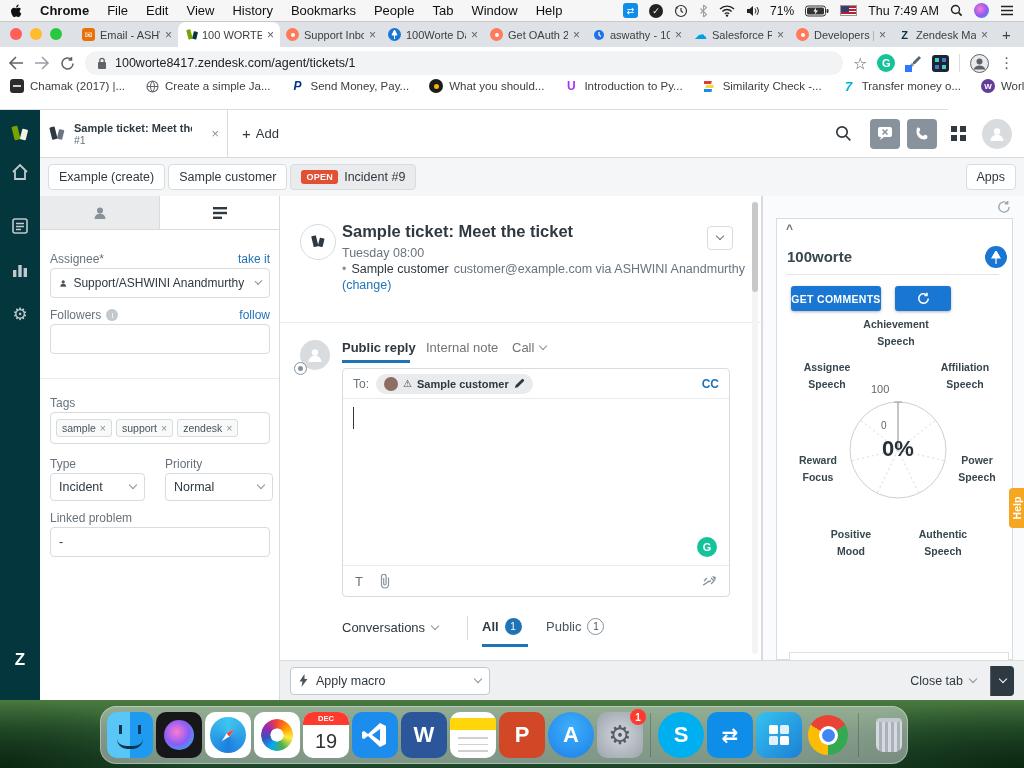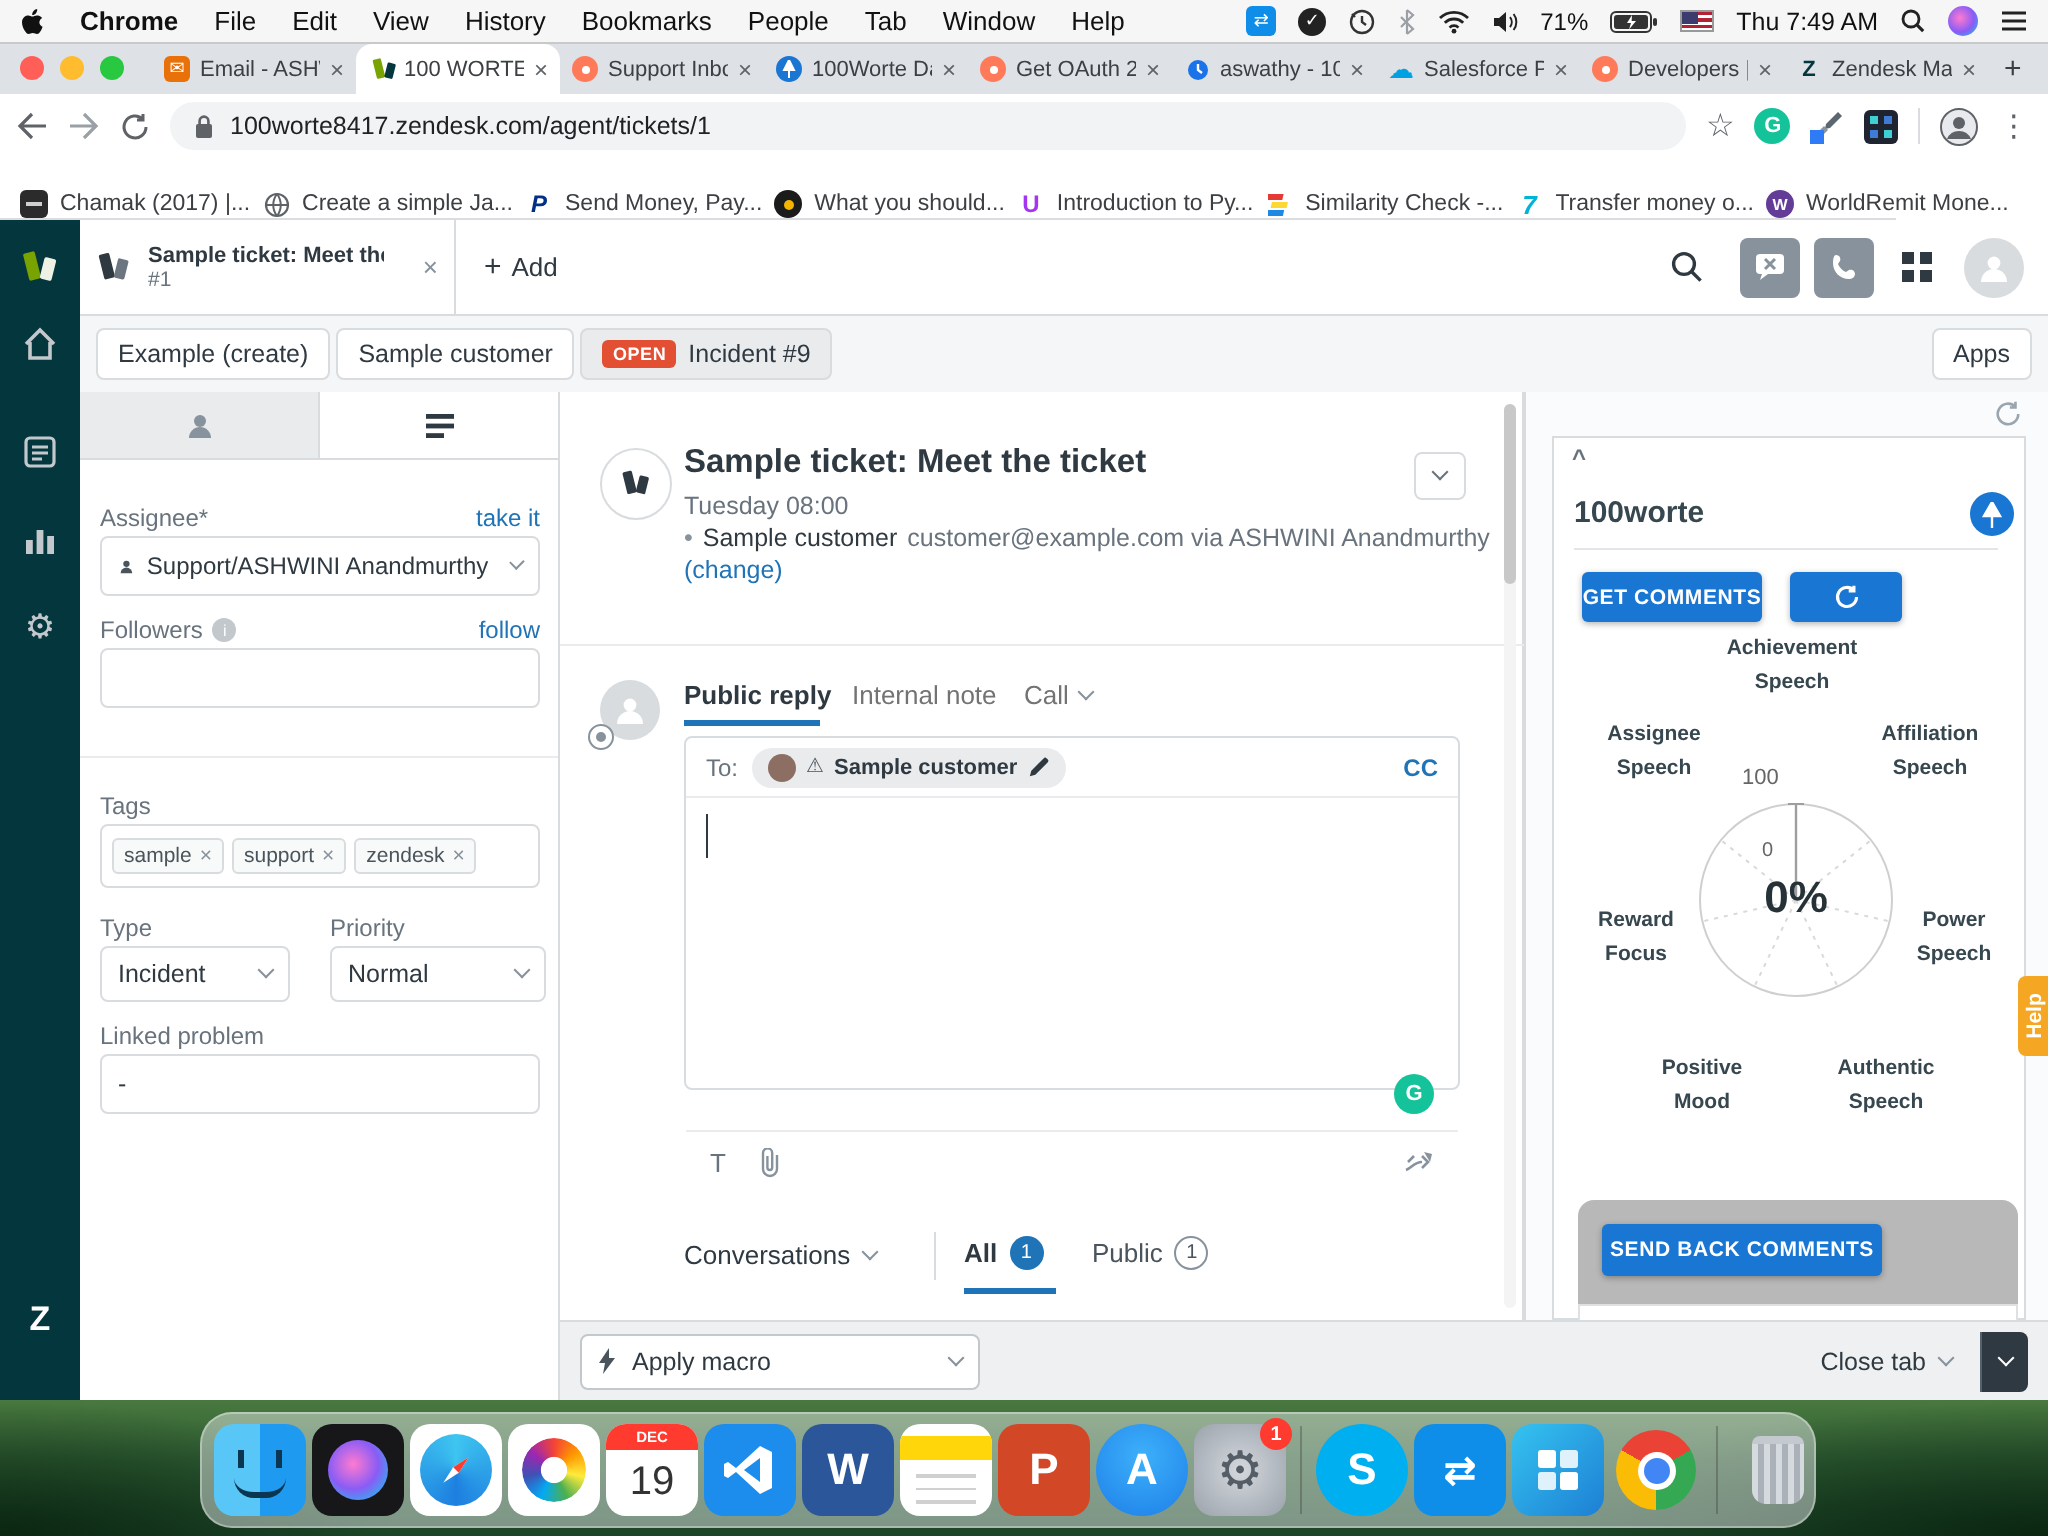--- a/index.html
+++ b/index.html
@@ -23,21 +23,21 @@
 .btab.active{background:#fff;z-index:2}
 .btab .tl{flex:1;overflow:hidden;white-space:nowrap}
 .btab .x{color:#5f6368;font-size:12px}
 .fav{width:13px;height:13px;border-radius:3px;display:inline-flex;align-items:center;justify-content:center;flex:none;font-size:9px}
 .newtab{font-size:15px;color:#3c4043;margin:0 0 4px 8px}
 
 #urlrow{left:0;top:47px;width:1024px;height:32px;background:#fff;display:flex;align-items:center;padding:0 8px;gap:10px}
 .navbtn{color:#5f6368;font-size:15px}
 #urlpill{flex:1;height:24px;background:#f1f3f4;border-radius:12px;display:flex;align-items:center;padding:0 12px;gap:8px;font-size:12.5px;color:#202124;max-width:758px}
 
-#bmbar{left:0;top:79px;width:948px;height:31px;background:#fff;border-bottom:1px solid #dadce0;display:flex;align-items:flex-end;padding:0 10px;gap:6px;font-size:11.5px;color:#3c4043}
+#bmbar{left:0;top:79px;width:948px;height:31px;background:#fff;border-bottom:1px solid #dadce0;display:flex;align-items:flex-start;padding:0 10px;gap:20px;font-size:11.5px;color:#3c4043}
 .bm{display:flex;align-items:center;gap:6px;white-space:nowrap}
 .bmi{width:14px;height:14px;border-radius:3px;display:inline-flex;align-items:center;justify-content:center;font-size:9px;flex:none}
 
 #rail{left:0;top:110px;width:40px;height:590px;background:#03363d}
 .railbox{left:0;top:0;width:40px;height:48px;background:#03363d;display:flex;align-items:center;justify-content:center}
 .zlogo{position:relative;width:18px;height:16px}
 .zlogo i{position:absolute;width:6px;height:14px;border-radius:1px}
 .zlogo i:first-child{left:2px;top:0;transform:rotate(-14deg)}
 .zlogo i:last-child{left:10px;top:3px;transform:rotate(14deg);height:11px}
 .ricon{position:absolute;left:10px;width:20px;height:20px;color:#c2c8cc;display:flex;align-items:center;justify-content:center}
@@ -55,21 +55,21 @@
 #lpanel{left:40px;top:196px;width:240px;height:504px;background:#fff;border-right:1px solid #d8dcde}
 .ltabs{display:flex;height:34px;border-bottom:1px solid #d8dcde}
 .ltab{flex:1;display:flex;align-items:center;justify-content:center}
 .ltab.inact{background:#e9ebed;border-right:1px solid #d8dcde}
 .flabel{font-size:12px;color:#68737d}
 .inp{border:1px solid #d8dcde;border-radius:4px;background:#fff;font-size:12.5px;color:#2f3941;display:flex;align-items:center;padding:0 8px}
 .chip{border:1px solid #d8dcde;background:#f8f9f9;border-radius:3px;font-size:10.5px;color:#49545c;padding:2px 5px;display:inline-flex;gap:4px;align-items:center}
 
 #cpane{left:280px;top:196px;width:482px;height:464px;background:#fff;border-right:1px solid #d8dcde}
 .avatar{border-radius:50%;background:#d8dcde;display:flex;align-items:center;justify-content:center}
-#composecard{position:absolute;left:62px;top:172px;width:388px;height:177px;border:1px solid #d8dcde;border-radius:4px}
+#composecard{position:absolute;left:62px;top:172px;width:388px;height:229px;border:1px solid #d8dcde;border-radius:4px}
 .tochip{background:#e9ebed;border-radius:11px;height:20px;display:flex;align-items:center;padding:0 8px;gap:5px;font-size:11px;font-weight:bold;color:#2f3941}
 .cbtab{font-size:13px;color:#737373}
 .cbtab.on{color:#2f3941;font-weight:bold}
 .countb{width:17px;height:17px;border-radius:50%;font-size:10px;display:inline-flex;align-items:center;justify-content:center}
 
 #rpanel{left:762px;top:196px;width:262px;height:464px;background:#fafbfc;border-left:1px solid #d8dcde}
 #appcard{position:absolute;left:13px;top:22px;width:237px;height:442px;background:#fff;border:1px solid #d8dcde}
 .mbtn{background:#1976d2;color:#fff;font-size:10.5px;font-weight:bold;border-radius:3px;display:flex;align-items:center;justify-content:center;box-shadow:0 1px 3px rgba(0,0,0,.3);letter-spacing:.3px}
 .rlabel{position:absolute;width:90px;text-align:center;font-size:10.5px;font-weight:bold;color:#37474f;line-height:17px;transform:translateX(-50%)}
 
@@ -650,23 +650,20 @@
     </div>
   <div class="rlabel" style="left:88px;top:330px">
       <div>Positive</div>
       <div>Mood</div>
     </div>
   <div class="rlabel" style="left:180px;top:330px">
       <div>Authentic</div>
       <div>Speech</div>
     </div>
 
-  <div class="abs" style="left:26px;top:404px;width:220px;height:52px;background:#b8b8b8;border-radius:8px 8px 0 0">
-    <div class="mbtn" style="position:absolute;left:12px;top:12px;width:140px;height:26px">SEND BACK COMMENTS</div>
-  </div>
   <div class="abs" style="left:26px;top:456px;width:220px;height:8px;background:#fff;border:1px solid #e0e0e0;border-bottom:none"></div>
 
   <div class="abs" style="left:246px;top:292px;width:16px;height:40px;background:#f5a623;border-radius:4px 0 0 4px;display:flex;align-items:center;justify-content:center">
     <span style="transform:rotate(-90deg);color:#fff;font-size:10.5px;font-weight:bold">Help</span>
   </div>
 </div>
 
 <div id="zfooter" class="abs">
   <div class="inp row" style="width:200px;height:28px;gap:8px;border-color:#c2c8cc">
     <svg width="9" height="13" viewBox="0 0 9 13">

